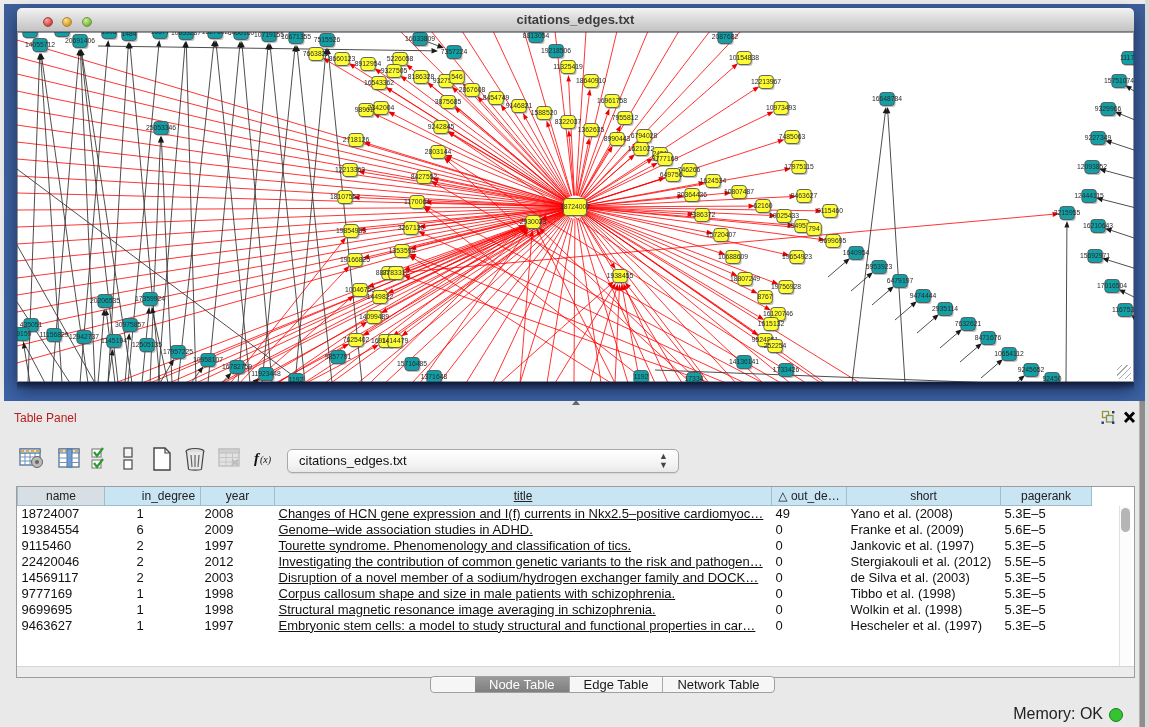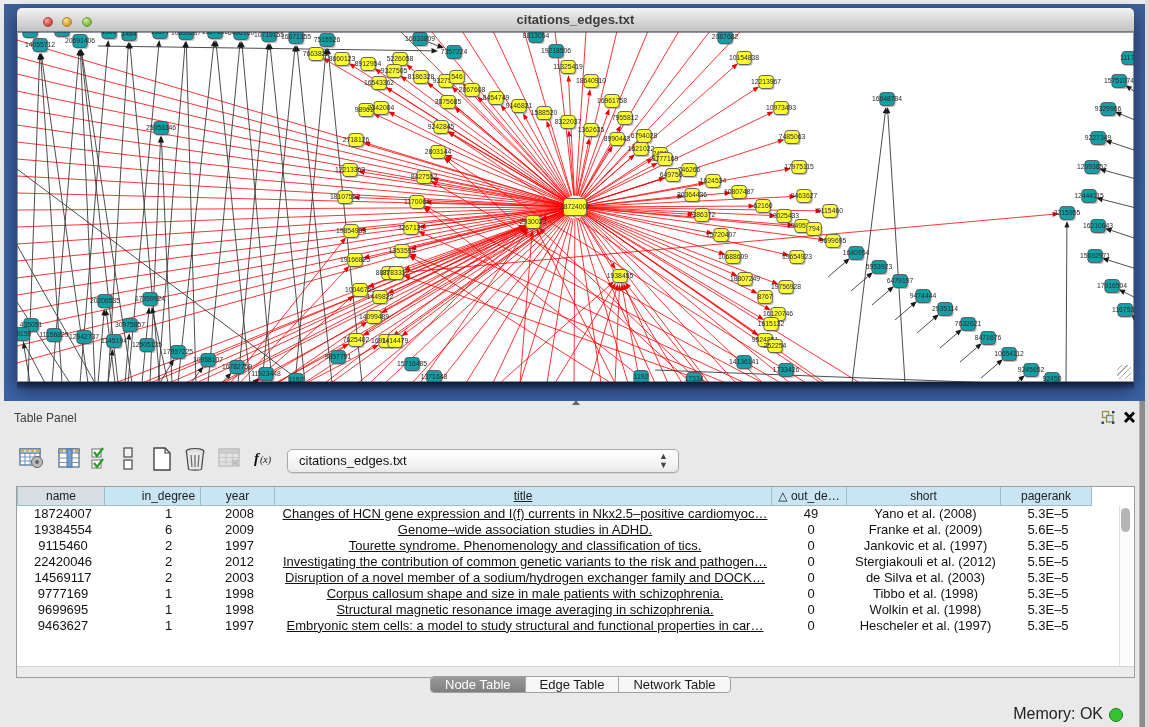--- a/index.html
+++ b/index.html
@@ -27,55 +27,55 @@
 .tl { position:absolute; top:9px; width:10px; height:10px; border-radius:50%; }
 .tl.r { left:26px; background:radial-gradient(circle at 35% 30%, #f7a9a3, #d8504a 60%, #a63129); border:1px solid #9e453f;}
 .tl.y { left:45px; background:radial-gradient(circle at 35% 30%, #fbe5a0, #dfa52e 60%, #b57d12); border:1px solid #ab842e;}
 .tl.g { left:65px; background:radial-gradient(circle at 35% 30%, #d0ef9f, #84bf43 60%, #588e15); border:1px solid #709540;}
 #canvas { position:absolute; left:0; top:24px; width:1117px; height:350px; background:#fff; overflow:hidden; outline:1px solid rgba(35,45,65,0.5); outline-offset:-1px; }
 #grip { position:absolute; right:3px; bottom:3px; width:14px; height:14px;
   background:repeating-linear-gradient(135deg, transparent 0 3px, #aaa 3px 4px); }
 
 
 #panel { position:absolute; left:0; top:401px; width:1139px; height:326px; background:#e9e9e9; }
-#panel .ptitle { position:absolute; left:14px; top:10px; font-size:12px; color:#404040; }
+#panel .ptitle { position:absolute; left:14px; top:10px; font-size:12px; color:#b91c1c; }
 #pdockicons { position:absolute; right:3px; top:9px; }
 
 
 #toolbar { position:absolute; left:14px; top:44px; height:34px; }
 #combo { position:absolute; left:287px; top:48px; width:392px; height:24px;
   border:1px solid #a9a9a9; border-radius:5px;
   background:linear-gradient(180deg,#ffffff 0%,#f2f2f2 70%,#e8e8e8 100%);
   font-size:13px; color:#111; line-height:22px; padding-left:11px;
   box-shadow:0 1px 1px rgba(0,0,0,0.08); }
 #combo .updown { position:absolute; right:10px; top:2px; font-size:9px; color:#444; line-height:9px; text-align:center;}
 
 
 #tblwrap { position:absolute; left:16px; top:85px; width:1119px; height:192px;
   background:#fff; border:1px solid #9d9d9d; }
-table.grid { border-collapse:collapse; table-layout:fixed; width:1074px; font-size:13px;text-align:center; }
+table.grid { border-collapse:collapse; table-layout:fixed; width:1074px; font-size:13px; }
 table.grid th { height:18px; font-weight:normal; font-size:12px; color:#222;
   background:#c9e5f4; border:1px solid #9dbecd; border-top:none; padding:0; }
 table.grid th.c-name { background:#d7dfe4; }
 table.grid td { height:16px; padding:0 0 0 4px; color:#111; white-space:nowrap; overflow:hidden; border:none; }
 table.grid .c-name { width:87px; }
 table.grid .c-ind { width:96px;padding-left:32px; }
 table.grid .c-year { width:74px; }
 table.grid .c-title { width:497px;text-decoration:underline; }
 table.grid .c-out { width:75px; }
 table.grid .c-short { width:154px; }
 table.grid .c-pr { width:91px; }
 #vscroll { position:absolute; right:3px; top:19px; width:12px; height:160px; background:#fcfcfc; border-left:1px solid #e0e0e0;}
 #vscroll .thumb { position:absolute; left:1px; top:2px; width:9px; height:24px; background:#b5b5b5; border-radius:5px; }
 #hstrip { position:absolute; left:0; bottom:0; width:100%; height:11px; background:#ececec; border-top:1px solid #d5d5d5;}
 
 
 #tabs { position:absolute; left:430px; top:275px; height:17px; display:flex;
   border:1px solid #9f9f9f; border-radius:4px; overflow:hidden; background:#f6f6f6;
-  box-shadow:inset 0 1px 0 #fff; }
+  box-shadow:inset 0 1px 0 #fff;padding-left:44px; }
 #tabs .tab { font-size:13px; color:#1a1a1a; line-height:15px; padding:0 14px; border-right:1px solid #a8a8a8; }
 #tabs .tab.sel { background:linear-gradient(180deg,#9a9a9a,#7f7f7f); color:#fff; }
 #tabs .tab:last-child { border-right:none; }
 
 #memory { position:absolute; right:16px; bottom:4px; font-size:16px; color:#222; }
 #memory .dot { display:inline-block; width:14px; height:14px; border-radius:50%;
   background:#35c32f; border:1.5px solid #1d7a1d; vertical-align:-3px; margin-left:6px; }
 
 
 #divstrip { position:absolute; left:0; top:401px; width:1139px; height:4px; background:#f4f4f4; }

